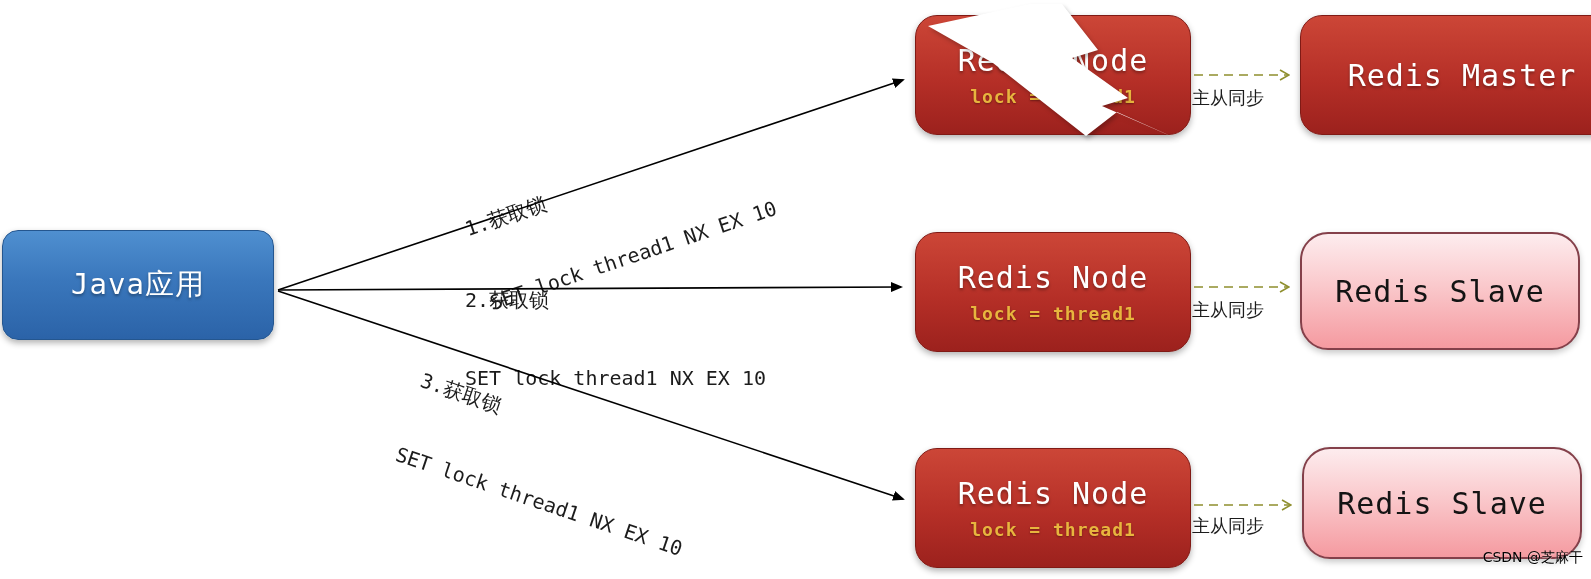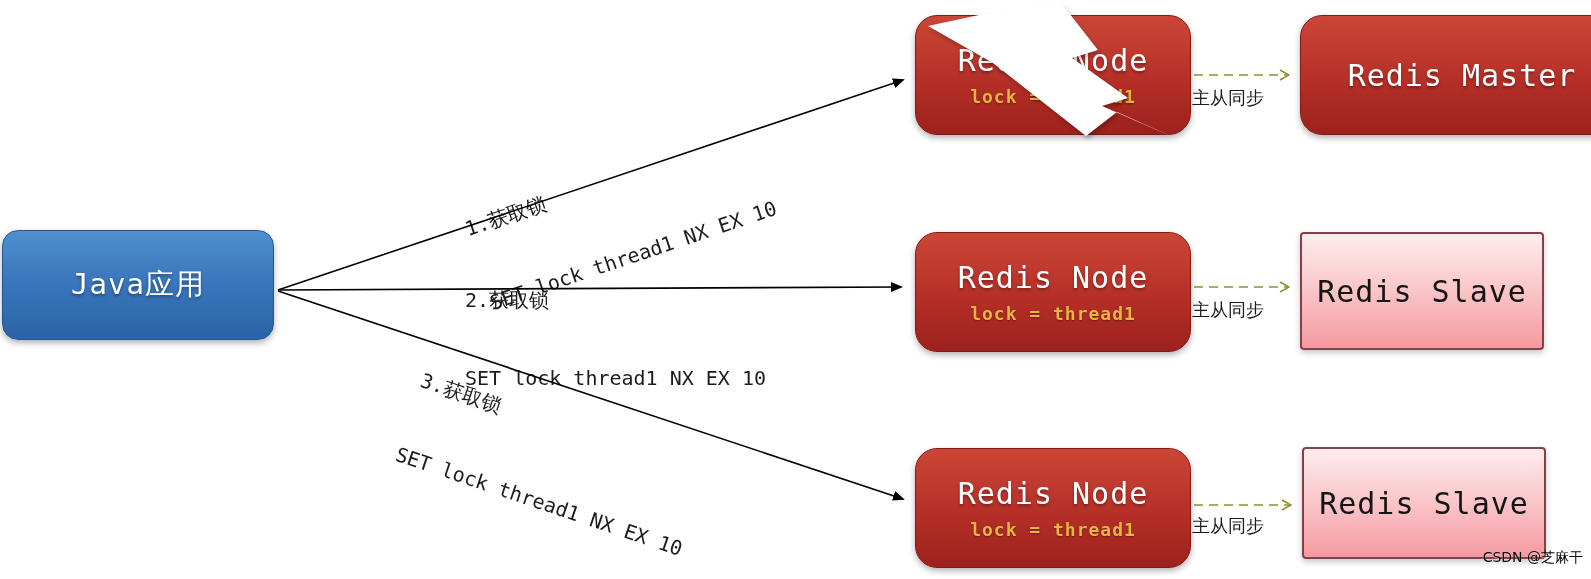--- a/index.html
+++ b/index.html
@@ -19,21 +19,21 @@
     background:linear-gradient(180deg,#cc4637 0%,#b52f27 55%,#9c211d 100%);
     border:1px solid #801a15;box-shadow:0 3px 6px rgba(0,0,0,.30);
   }
   .red-box .title{color:#fff;font-size:30px;letter-spacing:1px;text-shadow:0 2px 3px rgba(0,0,0,.35);}
   .red-box .lock{color:#e8b53e;font-size:18px;font-weight:bold;margin-top:8px;letter-spacing:1px;text-shadow:0 1px 2px rgba(0,0,0,.35);}
   .node1{left:915px;top:15px;}
   .node2{left:915px;top:232px;}
   .node3{left:915px;top:448px;}
   .master{left:1300px;top:15px;width:324px;}
   .slave{
-    width:244px;height:118px;border-radius:4px;
+    width:280px;height:118px;border-radius:28px;
     background:linear-gradient(180deg,#fdecee 0%,#fac9cc 45%,#f59aa0 100%);
     border:2px solid #84404a;box-shadow:0 3px 6px rgba(0,0,0,.22);text-align:center;
   }
   .slave .title{color:#141414;font-size:30px;letter-spacing:1px;}
   .slave1{left:1300px;top:232px;}
   .slave2{left:1302px;top:447px;height:112px;}
   .arrows{position:absolute;left:0;top:0;z-index:3;pointer-events:none;}
   .bolt-svg{position:absolute;left:0;top:0;z-index:4;pointer-events:none;}
   .edge-label{
     position:absolute;z-index:2;color:#1c1c1c;font-size:20px;line-height:26px;white-space:pre;

